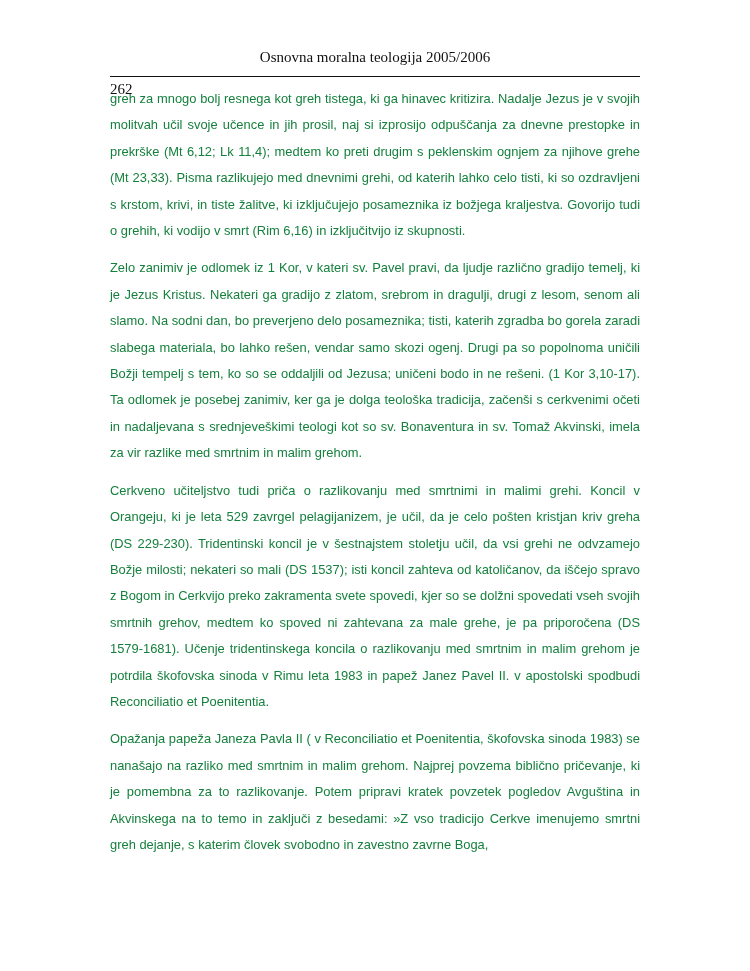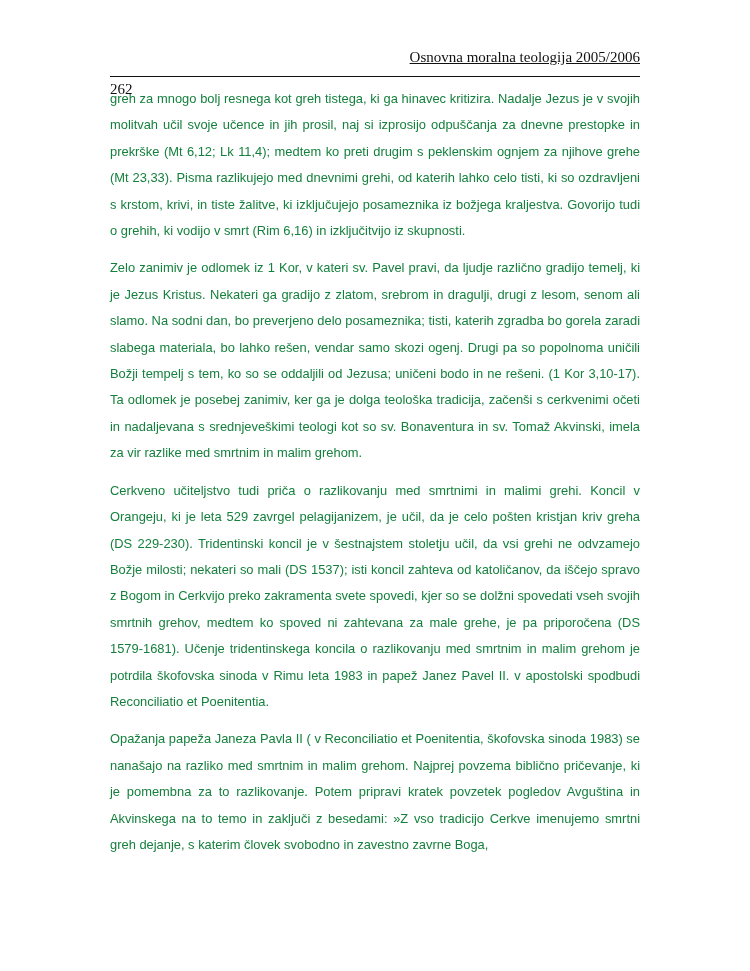--- a/index.html
+++ b/index.html
@@ -3,21 +3,21 @@
 <meta charset="utf-8">
 <style>
   html, body { margin: 0; padding: 0; background: #ffffff; }
   body { width: 750px; height: 971px; position: relative; overflow: hidden; }
   .page { position: absolute; left: 110px; top: 0; width: 530px; }
   .header {
     position: absolute; left: 0; top: 49px; width: 530px; height: 22px;
     font-family: "Liberation Serif", serif; font-size: 15px; color: #111;
   }
   .page-number { position: absolute; left: 0; top: 0; margin-top: 32px; }
-  .running-title { position: absolute; left: 0; width: 530px; top: 0; text-align: right; text-decoration: underline; }
+  .running-title { position: absolute; left: 0; width: 530px; top: 0; text-align: center; }
   .rule { position: absolute; left: 0; top: 76px; width: 530px; height: 1px; background: #111; }
   .body {
     position: absolute; left: 0; top: 86px; width: 530px;
     font-family: "Liberation Sans", sans-serif; font-size: 12.9px; color: #15803d;
     line-height: 26.4px; text-align: justify;
   }
   .body p { margin: 0 0 11px 0; }
 </style>
 </head>
 <body>

